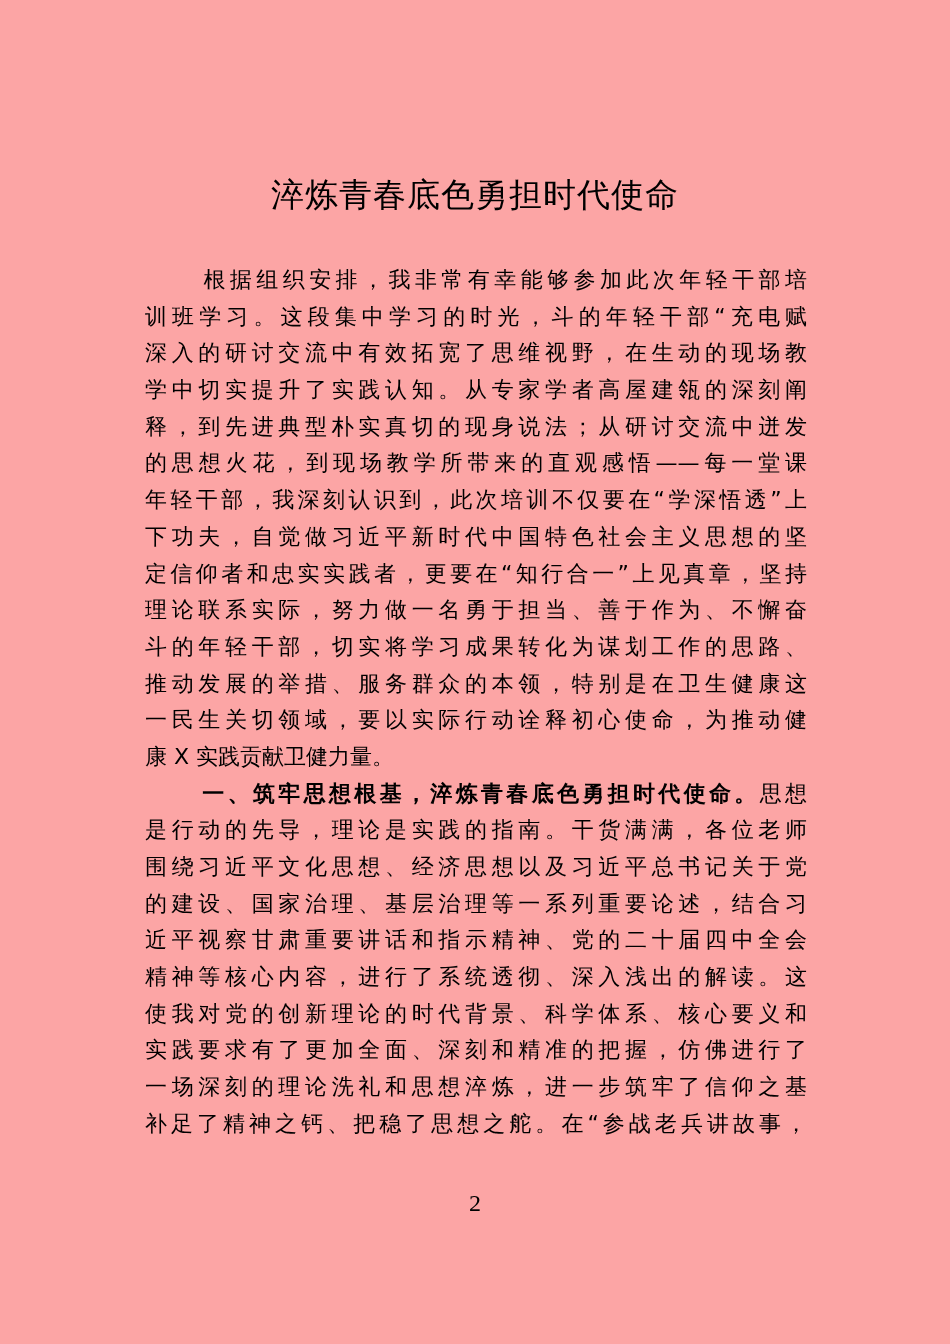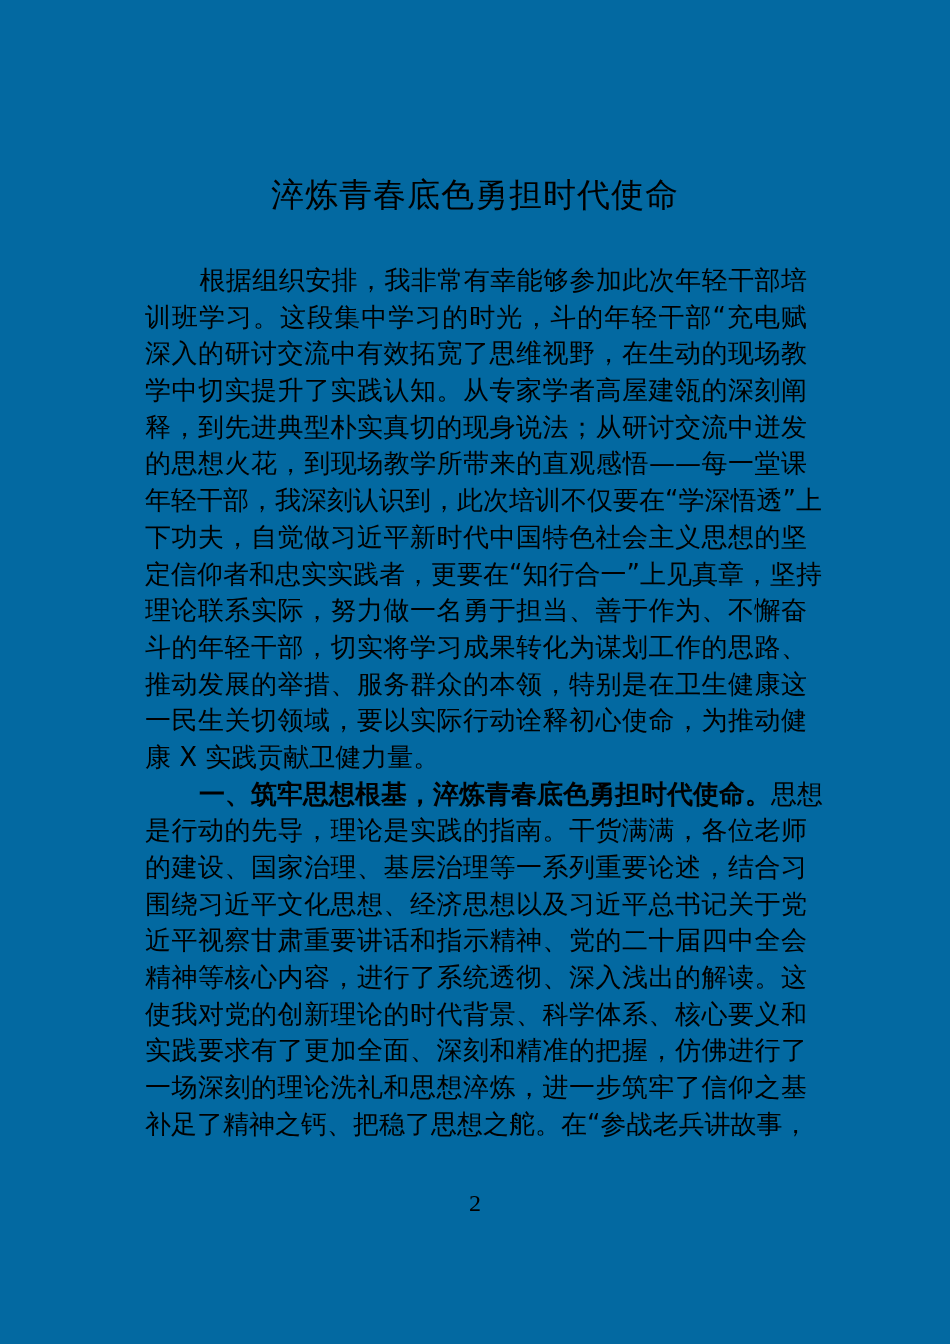--- a/index.html
+++ b/index.html
@@ -14,21 +14,21 @@
       overflow: hidden;
       color: #000000;
       font-family: "DejaVu Sans", "Liberation Sans", sans-serif;
     }
     .page {
       position: absolute;
       left: 0;
       top: 0;
       width: 950px;
       height: 1344px;
-      background: #0369a1;
+      background: #fca5a5;
     }
     .title {
       position: absolute;
       top: 172px;
       left: 0;
       width: 950px;
       text-align: center;
       font-size: 33px;
       line-height: 46px;
       letter-spacing: 1px;
@@ -37,21 +37,21 @@
     }
     .body-text {
       position: absolute;
       left: 145px;
       top: 262px;
       width: 662px;
     }
     .line {
       height: 36.7px;
       line-height: 36.7px;
-      font-size: 26px;
+      font-size: 22px;
       white-space: nowrap;
       text-align: justify;
       text-align-last: justify;
       letter-spacing: 0px;
     }
     .line.last {
       text-align-last: left;
     }
     .line .heading {
       font-weight: bold;
@@ -93,22 +93,22 @@
       <div class="line">理论联系实际，努力做一名勇于担当、善于作为、不懈奋</div>
       <div class="line">斗的年轻干部，切实将学习成果转化为谋划工作的思路、</div>
       <div class="line">推动发展的举措、服务群众的本领，特别是在卫生健康这</div>
       <div class="line">一民生关切领域，要以实际行动诠释初心使命，为推动健</div>
       <div class="line last">康 X 实践贡献卫健力量。</div>
     </div>
 
     <div class="paragraph">
       <div class="line"><span class="indent"></span><span class="heading">一、筑牢思想根基，淬炼青春底色勇担时代使命。</span><span>思想</span></div>
       <div class="line">是行动的先导，理论是实践的指南。干货满满，各位老师</div>
+      <div class="line">围绕习近平文化思想、经济思想以及习近平总书记关于党</div>
       <div class="line">的建设、国家治理、基层治理等一系列重要论述，结合习</div>
-      <div class="line">围绕习近平文化思想、经济思想以及习近平总书记关于党</div>
       <div class="line">近平视察甘肃重要讲话和指示精神、党的二十届四中全会</div>
       <div class="line">精神等核心内容，进行了系统透彻、深入浅出的解读。这</div>
       <div class="line">使我对党的创新理论的时代背景、科学体系、核心要义和</div>
       <div class="line">实践要求有了更加全面、深刻和精准的把握，仿佛进行了</div>
       <div class="line">一场深刻的理论洗礼和思想淬炼，进一步筑牢了信仰之基</div>
       <div class="line">补足了精神之钙、把稳了思想之舵。在“参战老兵讲故事，</div>
     </div>
 
   </div>
 

